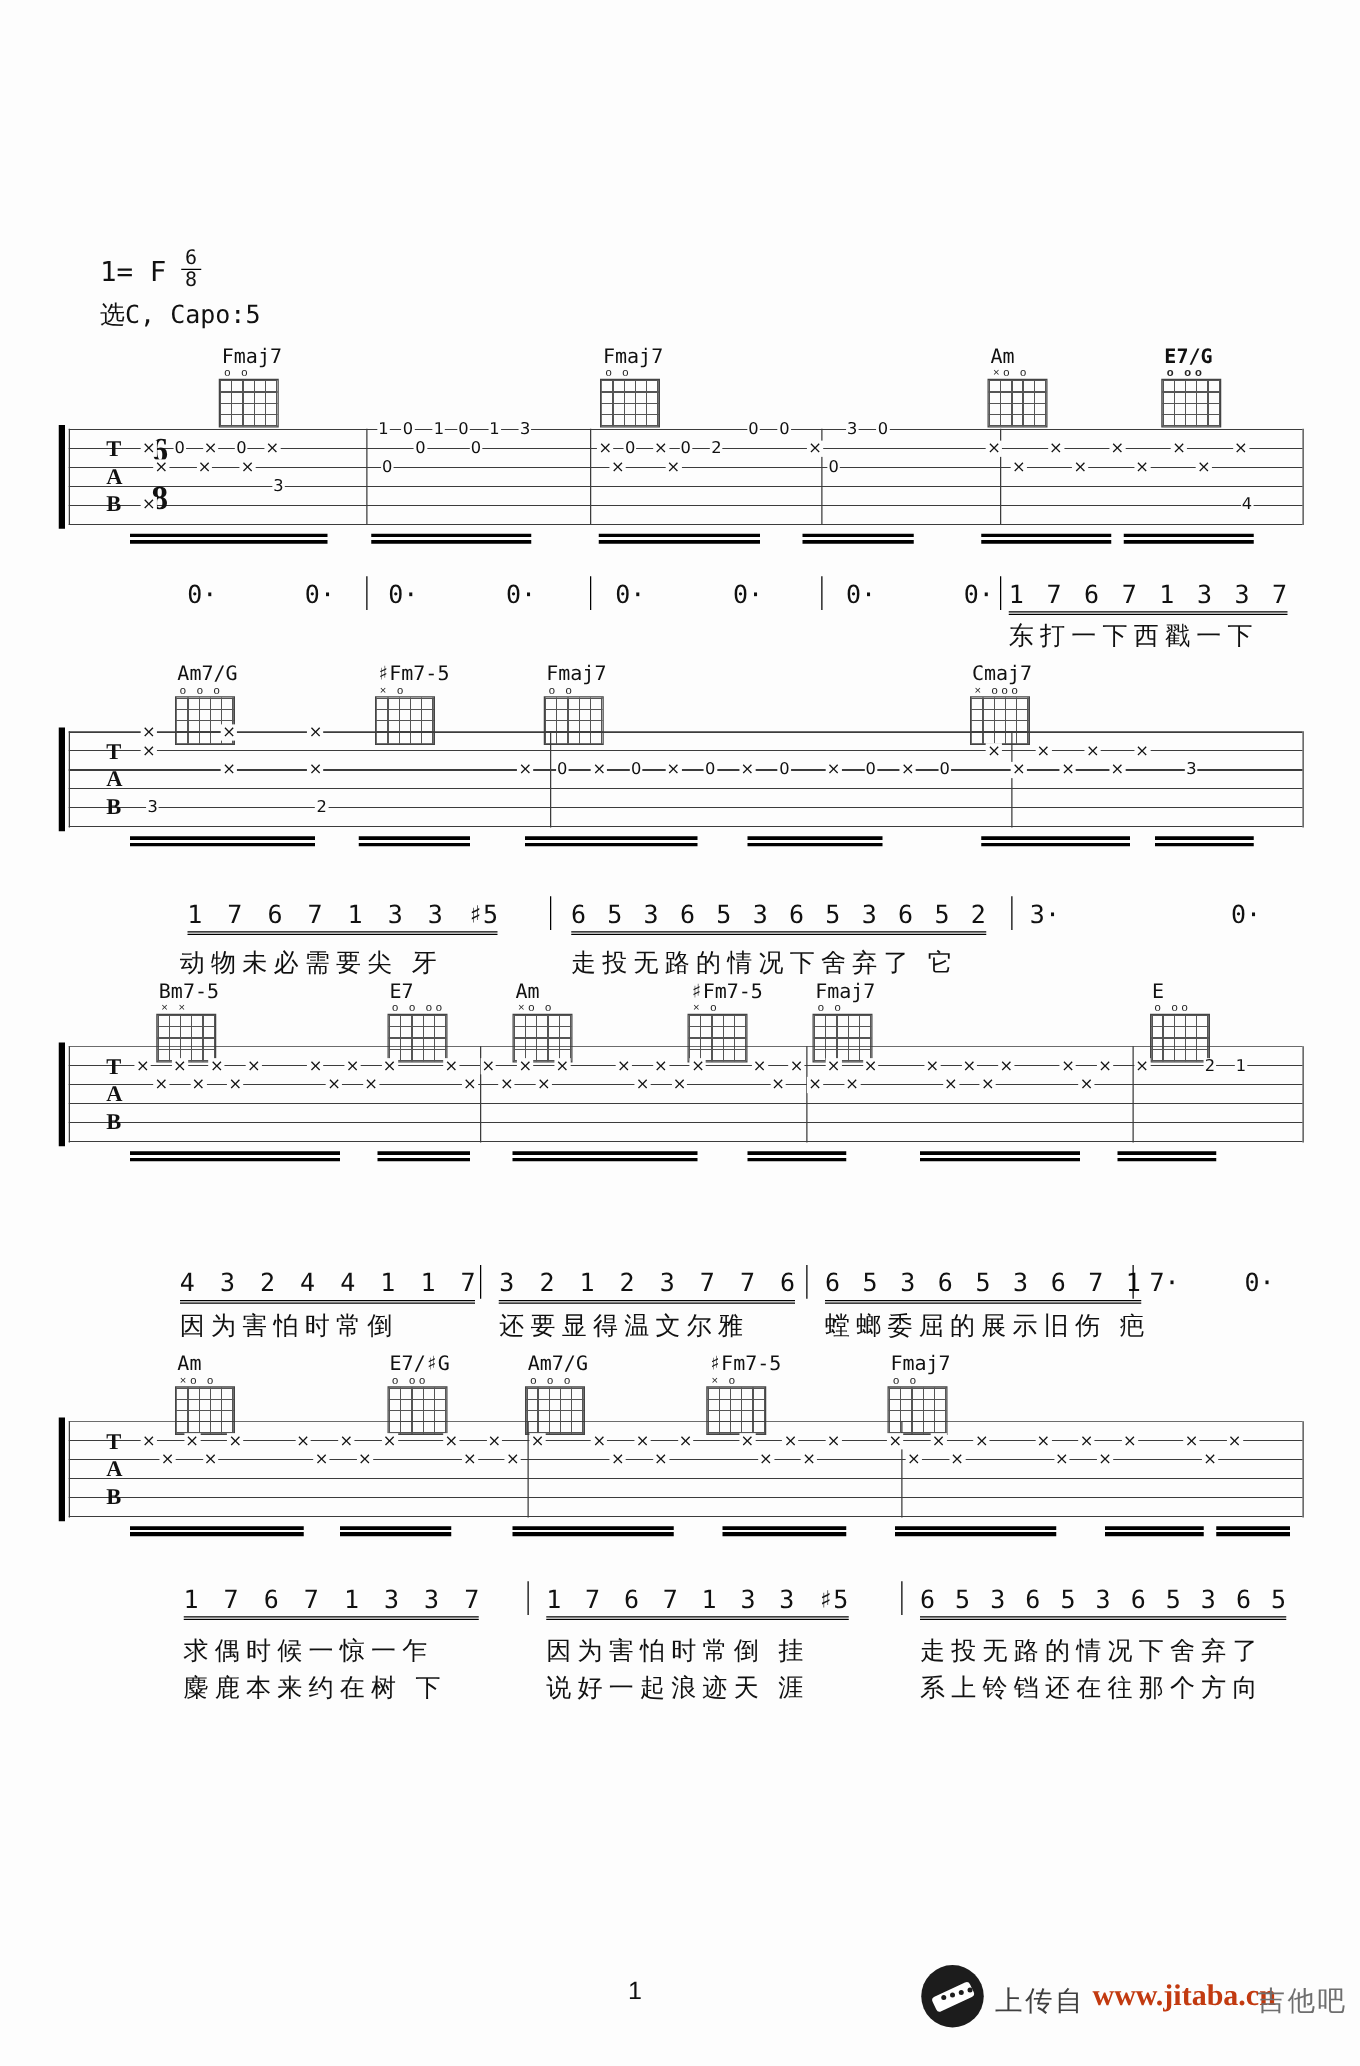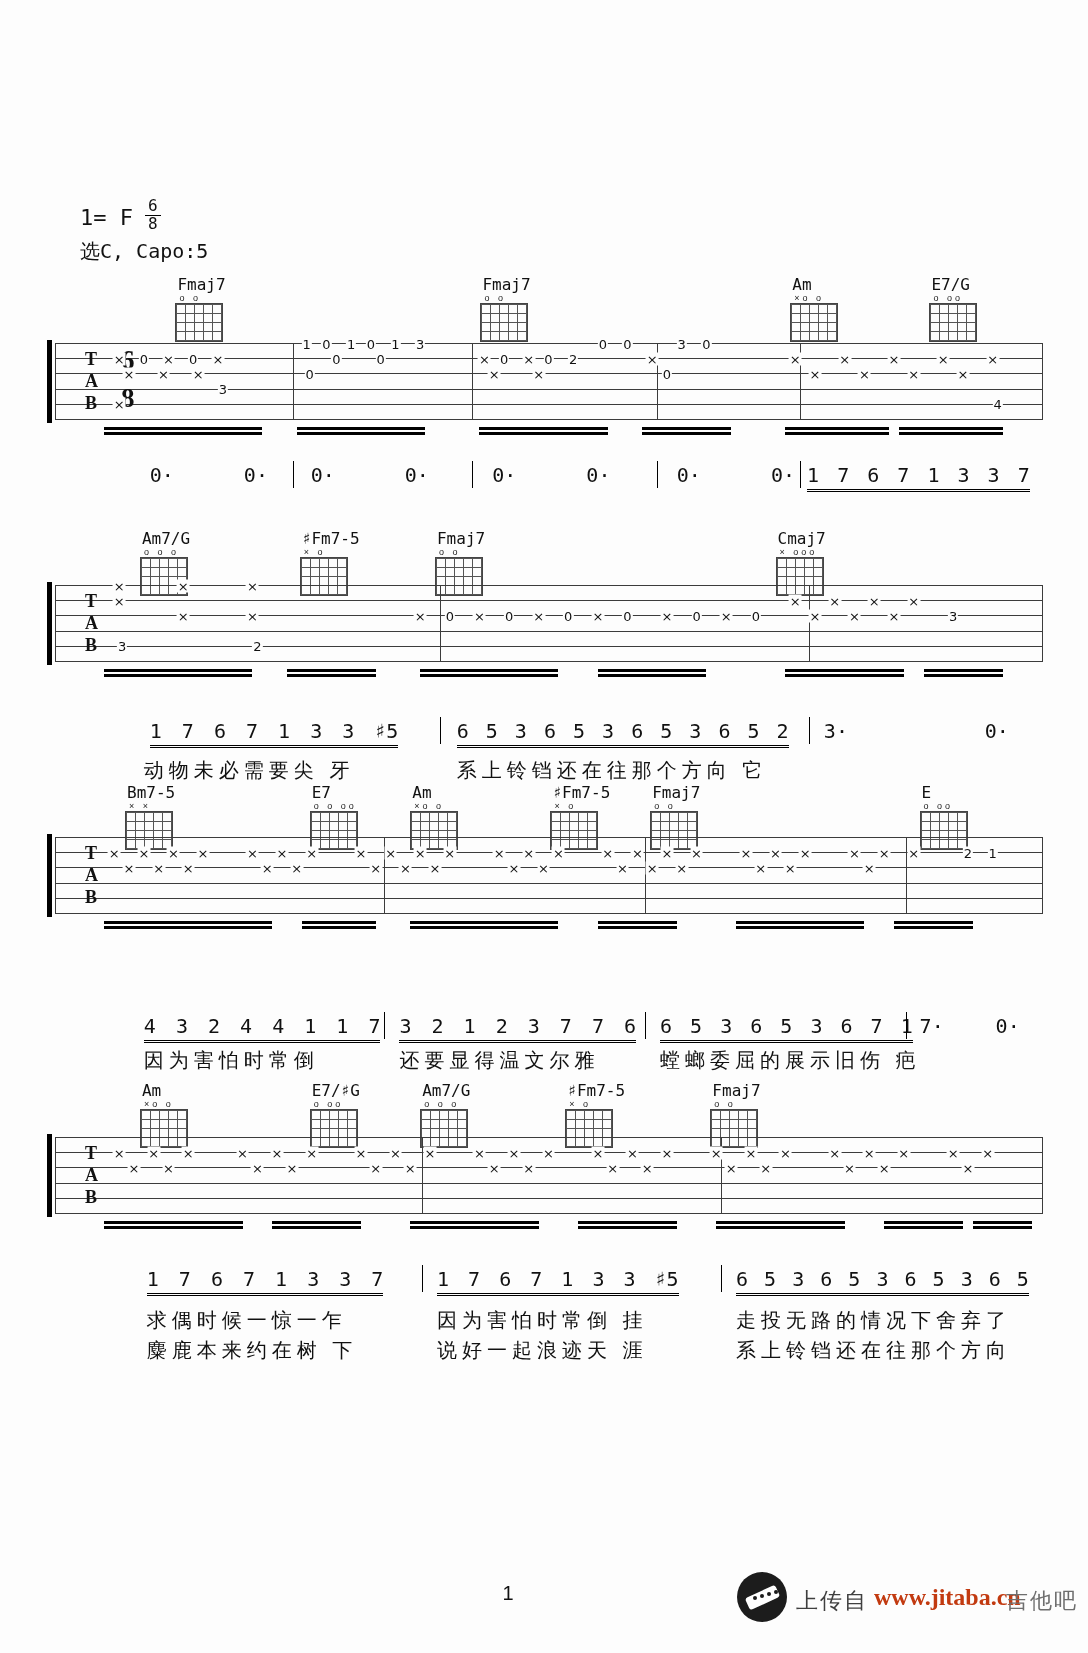--- a/index.html
+++ b/index.html
@@ -78,21 +78,21 @@
         <div class="chord" style="left: 43.1%;">
           <div class="cname">Fmaj7</div>
           <div class="cmark">o   o</div>
           <div class="cgrid"></div>
         </div>
         <div class="chord" style="left: 74.5%;">
           <div class="cname">Am</div>
           <div class="cmark">×o  o</div>
           <div class="cgrid"></div>
         </div>
-        <div class="chord" style="left: 88.6%;">
+        <div class="chord" style="left: 88.6%; font-weight: bold;">
           <div class="cname">E7/G</div>
           <div class="cmark">o oo</div>
           <div class="cgrid"></div>
         </div>
       </div>
       <div class="staff" style="top: 326px;">
         <div class="bracket"></div>
         <div class="bline" style="left: 0px;"></div>
         <div class="tabletter" style="top: 7px;">T</div>
         <div class="tabletter" style="top: 29px;">A</div>
@@ -157,20 +157,23 @@
         <span class="jm" style="left: 9.6%; word-spacing: 58px;">0· 0·</span>
         <span class="jm" style="left: 25.9%; word-spacing: 58px;">0· 0·</span>
         <span class="jm" style="left: 44.3%; word-spacing: 58px;">0· 0·</span>
         <span class="jm" style="left: 63%; word-spacing: 58px;">0· 0·</span>
         <span class="jm u" style="left: 76.2%; word-spacing: 6px;">1 7 6 7 1 3 3 7</span>
         <div class="jbar" style="left: 24.1%;"></div>
         <div class="jbar" style="left: 42.2%;"></div>
         <div class="jbar" style="left: 61%;"></div>
         <div class="jbar" style="left: 75.5%;"></div>
       </div>
+      <div class="lyr" style="top: 478px;">
+        <span class="lseg" style="left: 76.2%;">东打一下西戳一下</span>
+      </div>
       <div class="chords" style="top: 512px;">
         <div class="chord" style="left: 8.6%;">
           <div class="cname">Am7/G</div>
           <div class="cmark">o o o</div>
           <div class="cgrid"></div>
         </div>
         <div class="chord" style="left: 24.8%;">
           <div class="cname">♯Fm7-5</div>
           <div class="cmark">×   o</div>
           <div class="cgrid"></div>
@@ -233,21 +236,21 @@
       <div class="jrow" style="top: 702px;">
         <span class="jm u" style="left: 9.6%; word-spacing: 8px;">1 7 6 7 1 3 3 ♯5</span>
         <span class="jm u" style="left: 40.7%; word-spacing: 5px;">6 5 3 6 5 3 6 5 3 6 5 2</span>
         <span class="jm" style="left: 77.9%;">3·</span>
         <span class="jm" style="left: 94.2%;">0·</span>
         <div class="jbar" style="left: 39%;"></div>
         <div class="jbar" style="left: 76.4%;"></div>
       </div>
       <div class="lyr" style="top: 740px;">
         <span class="lseg" style="left: 9%;">动物未必需要尖 牙</span>
-        <span class="lseg" style="left: 40.7%;">系上铃铛还在往那个方向 它</span>
+        <span class="lseg" style="left: 40.7%;">走投无路的情况下舍弃了 它</span>
       </div>
       <div class="chords" style="top: 766px;">
         <div class="chord" style="left: 7.1%;">
           <div class="cname">Bm7-5</div>
           <div class="cmark">×   ×</div>
           <div class="cgrid"></div>
         </div>
         <div class="chord" style="left: 25.8%;">
           <div class="cname">E7</div>
           <div class="cmark">o o oo</div>

